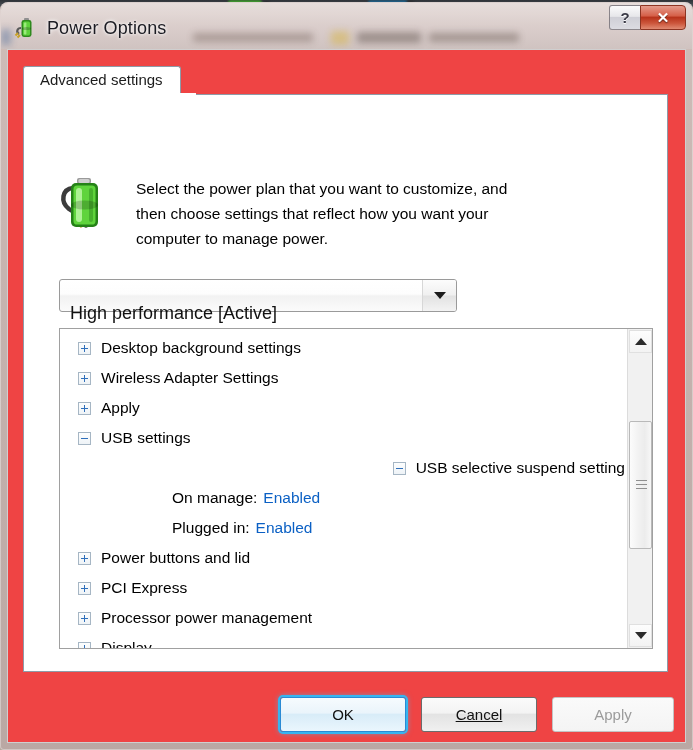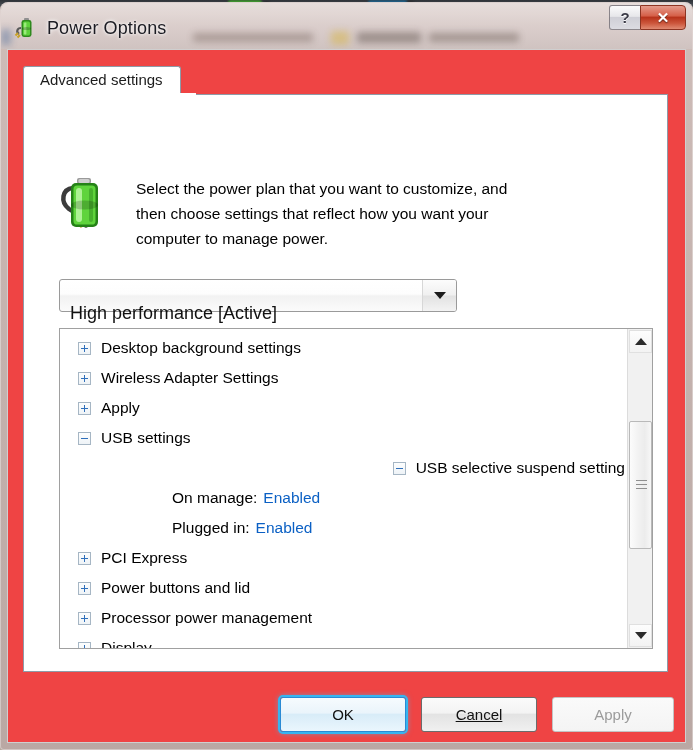--- a/index.html
+++ b/index.html
@@ -345,25 +345,25 @@
           <div class="row lvl2">
             <span class="lbl">On manage:</span>
             <span class="val">Enabled</span>
           </div>
           <div class="row lvl2">
             <span class="lbl">Plugged in:</span>
             <span class="val">Enabled</span>
           </div>
           <div class="row lvl0">
             <span class="exp plus"></span>
+            <span class="lbl">Power buttons and lid</span>
+          </div>
+          <div class="row lvl0">
+            <span class="exp plus"></span>
             <span class="lbl">PCI Express</span>
-          </div>
-          <div class="row lvl0">
-            <span class="exp plus"></span>
-            <span class="lbl">Power buttons and lid</span>
           </div>
           <div class="row lvl0">
             <span class="exp plus"></span>
             <span class="lbl">Processor power management</span>
           </div>
           <div class="row lvl0">
             <span class="exp plus"></span>
             <span class="lbl">Display</span>
           </div>
         </div>

